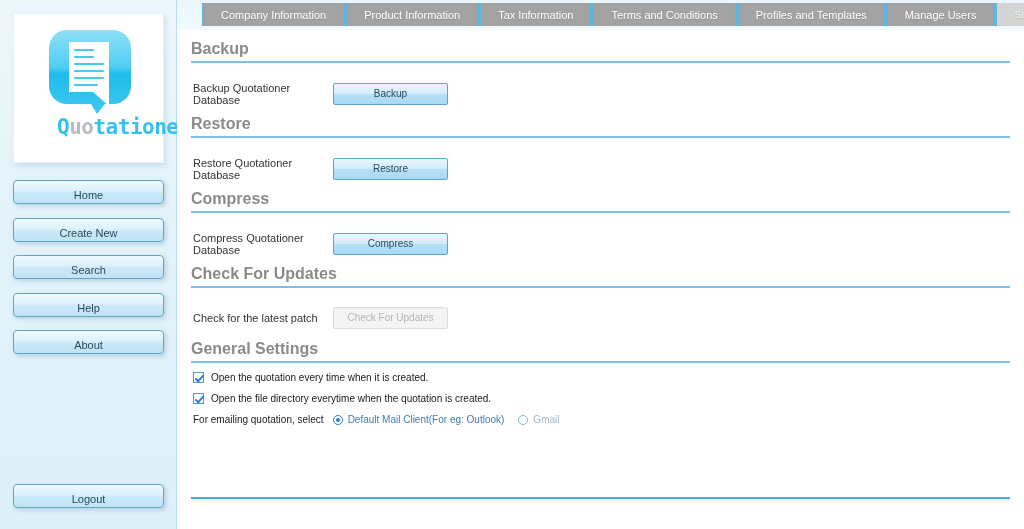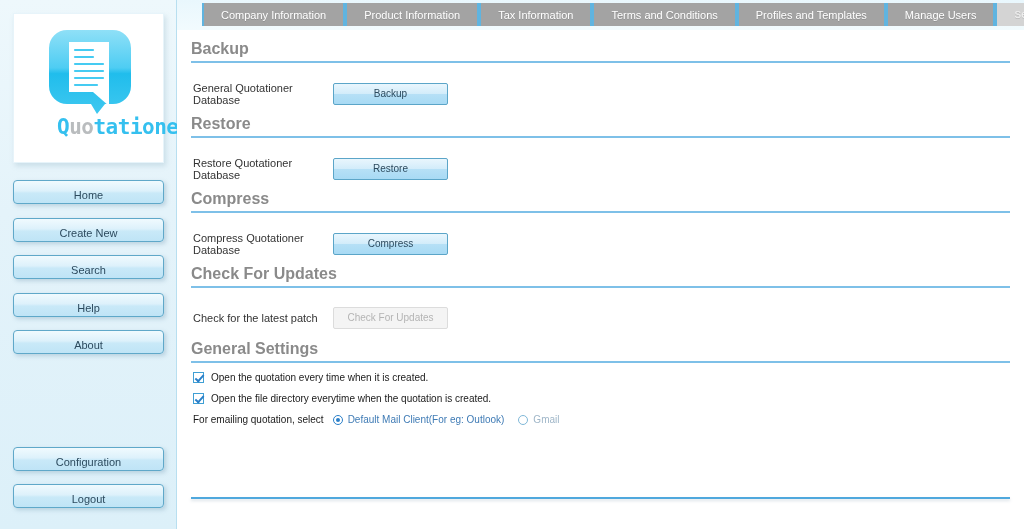--- a/index.html
+++ b/index.html
@@ -275,21 +275,20 @@
     </svg>
     <div class="logo-word"><span>Q</span><span class="gray">uo</span><span>tationer</span></div>
   </div>
 
   <div class="nav-btn" style="top:180px;"><span>Home</span></div>
   <div class="nav-btn" style="top:218px;"><span>Create New</span></div>
   <div class="nav-btn" style="top:255px;"><span>Search</span></div>
   <div class="nav-btn" style="top:293px;"><span>Help</span></div>
   <div class="nav-btn" style="top:330px;"><span>About</span></div>
 
-  <div class="nav-btn" style="top:447px;"><span>Configuration</span></div>
   <div class="nav-btn" style="top:484px;"><span>Logout</span></div>
 </div>
 
 <div id="tabbar">
   <div class="tabstrip">
     <div class="tab">
         <span>Company Information</span>
       </div>
     <div class="tab">
         <span>Product Information</span>
@@ -309,21 +308,21 @@
     <div class="tab active">
         <span>Settings</span>
       </div>
   </div>
 </div>
 
 <div id="content">
 
   <div class="section-head" style="top:10px;">Backup</div>
   <div class="row" style="top:52px;">
-    <div class="row-label">General Quotationer Database</div>
+    <div class="row-label">Backup Quotationer Database</div>
     <div class="act-btn">Backup</div>
   </div>
 
   <div class="section-head" style="top:85px;">Restore</div>
   <div class="row" style="top:127px;">
     <div class="row-label">Restore Quotationer Database</div>
     <div class="act-btn">Restore</div>
   </div>
 
   <div class="section-head" style="top:160px;">Compress</div>

